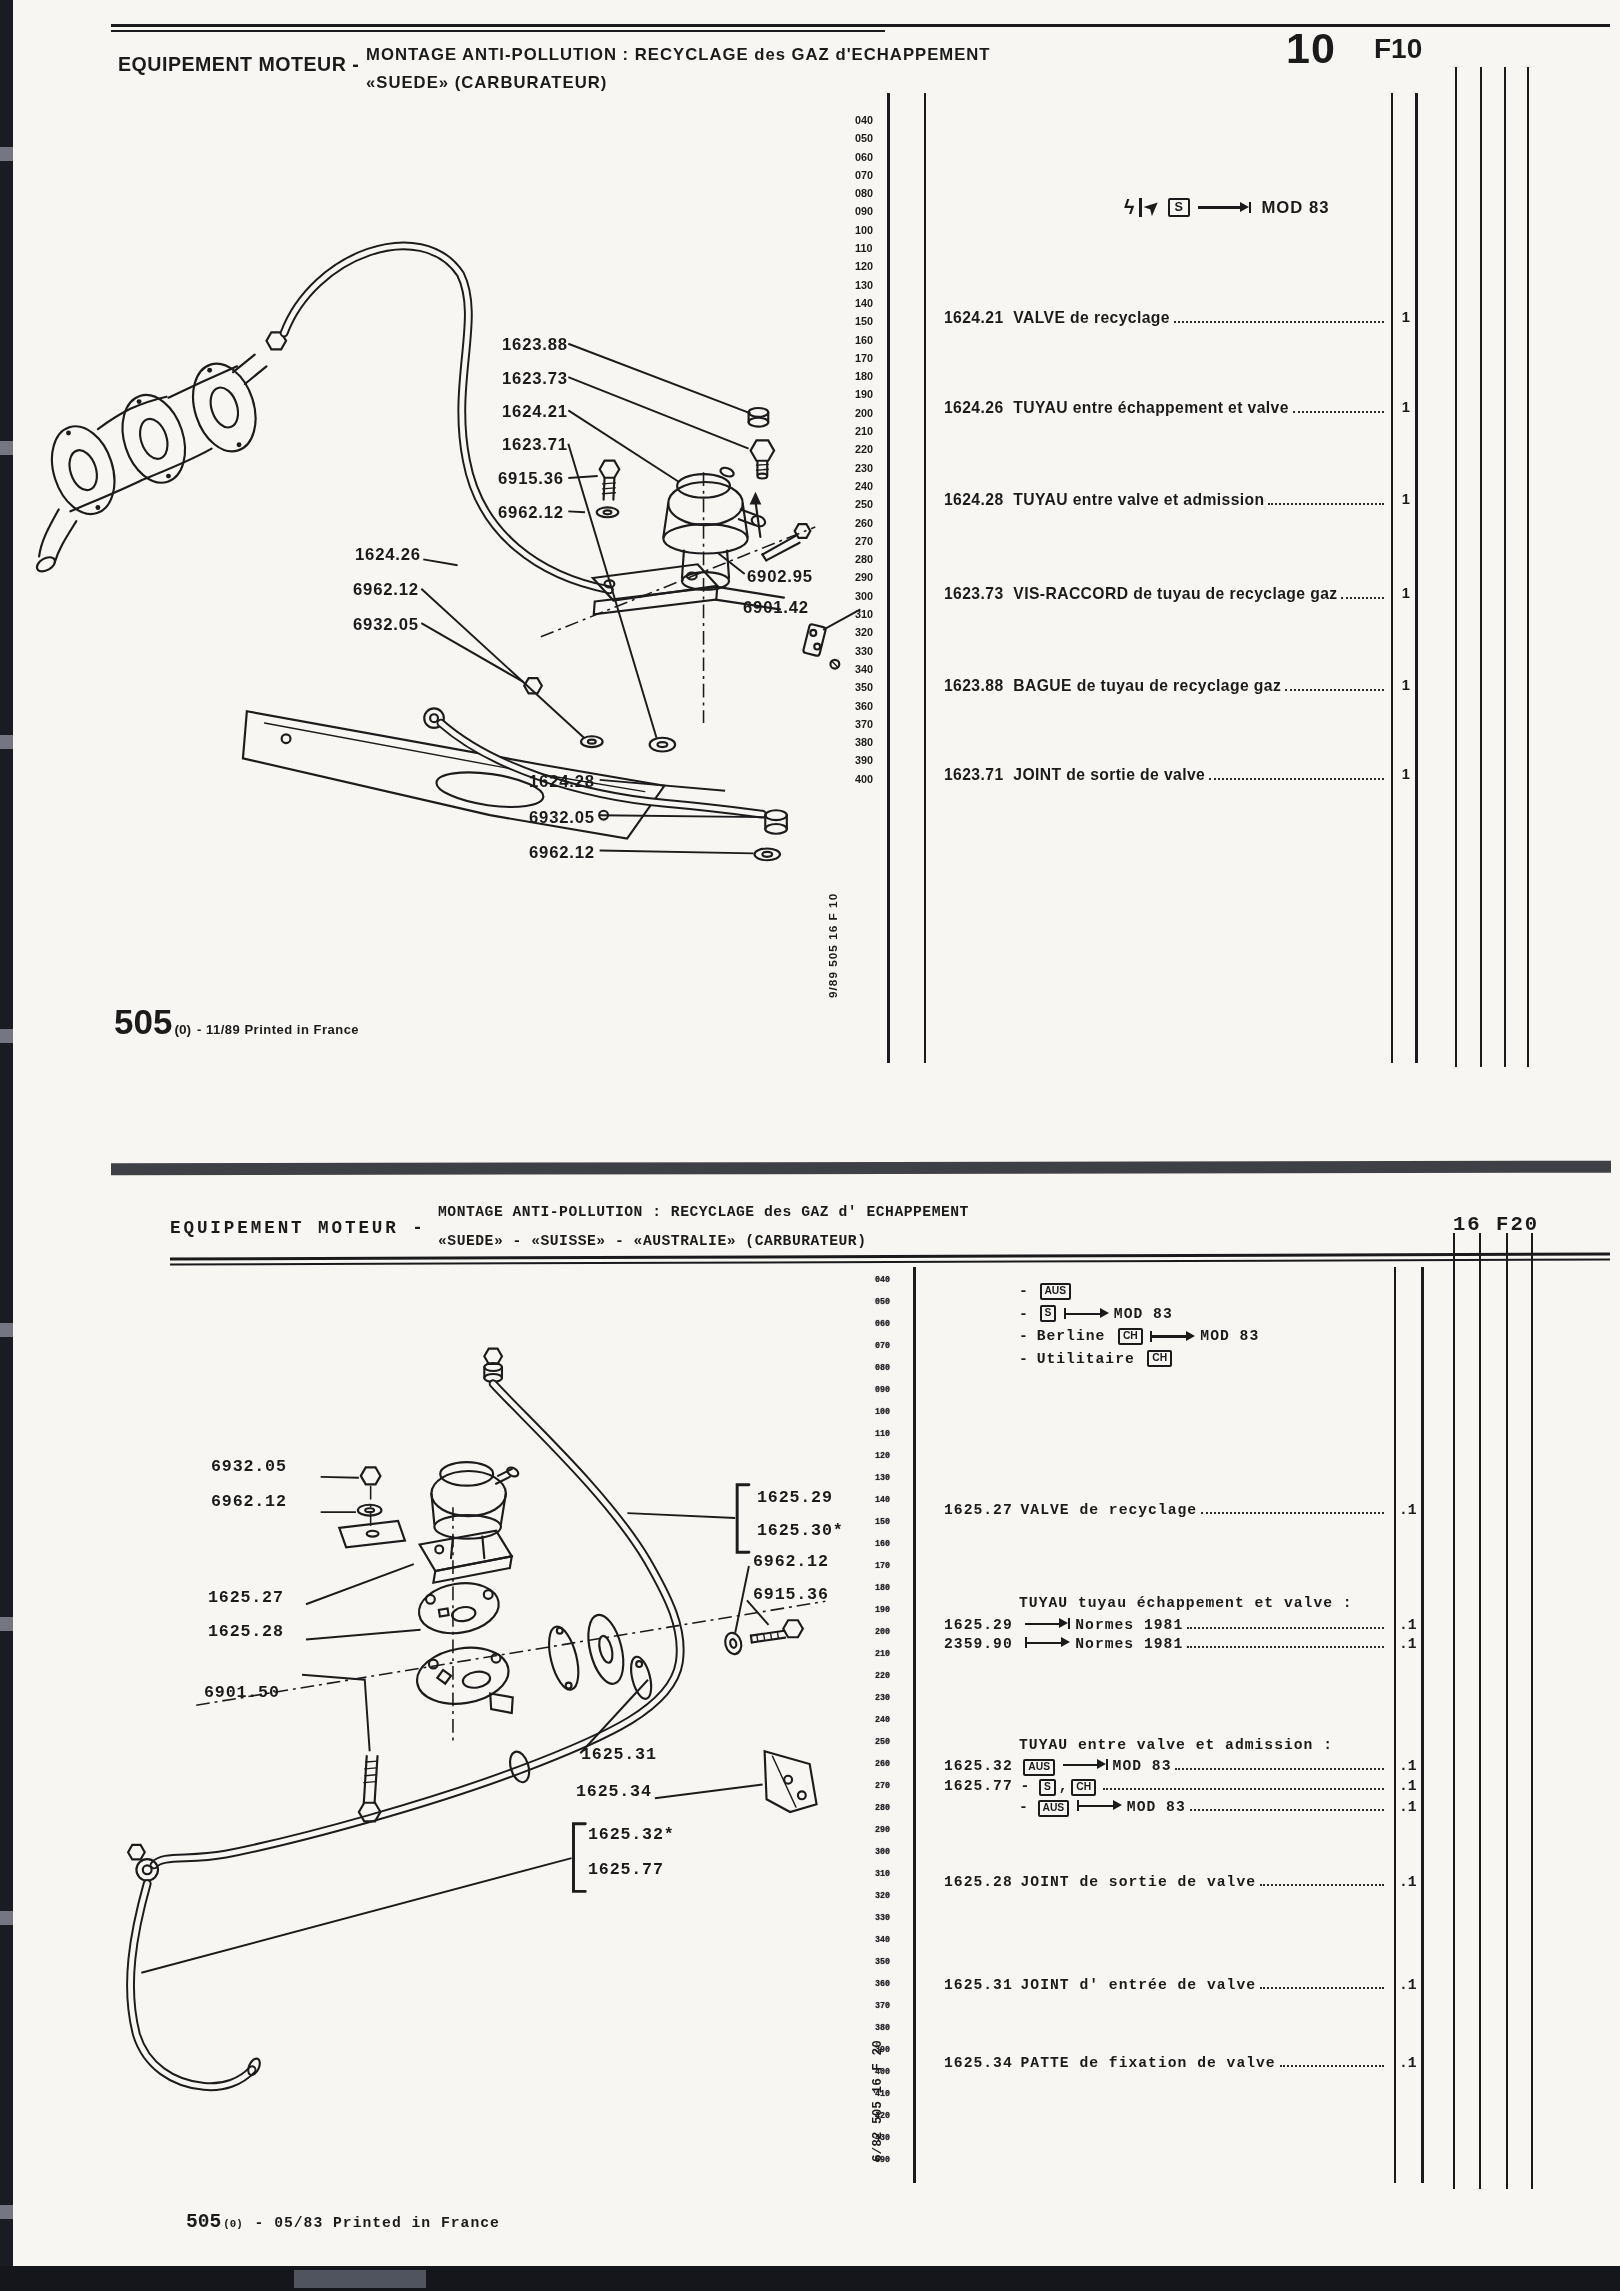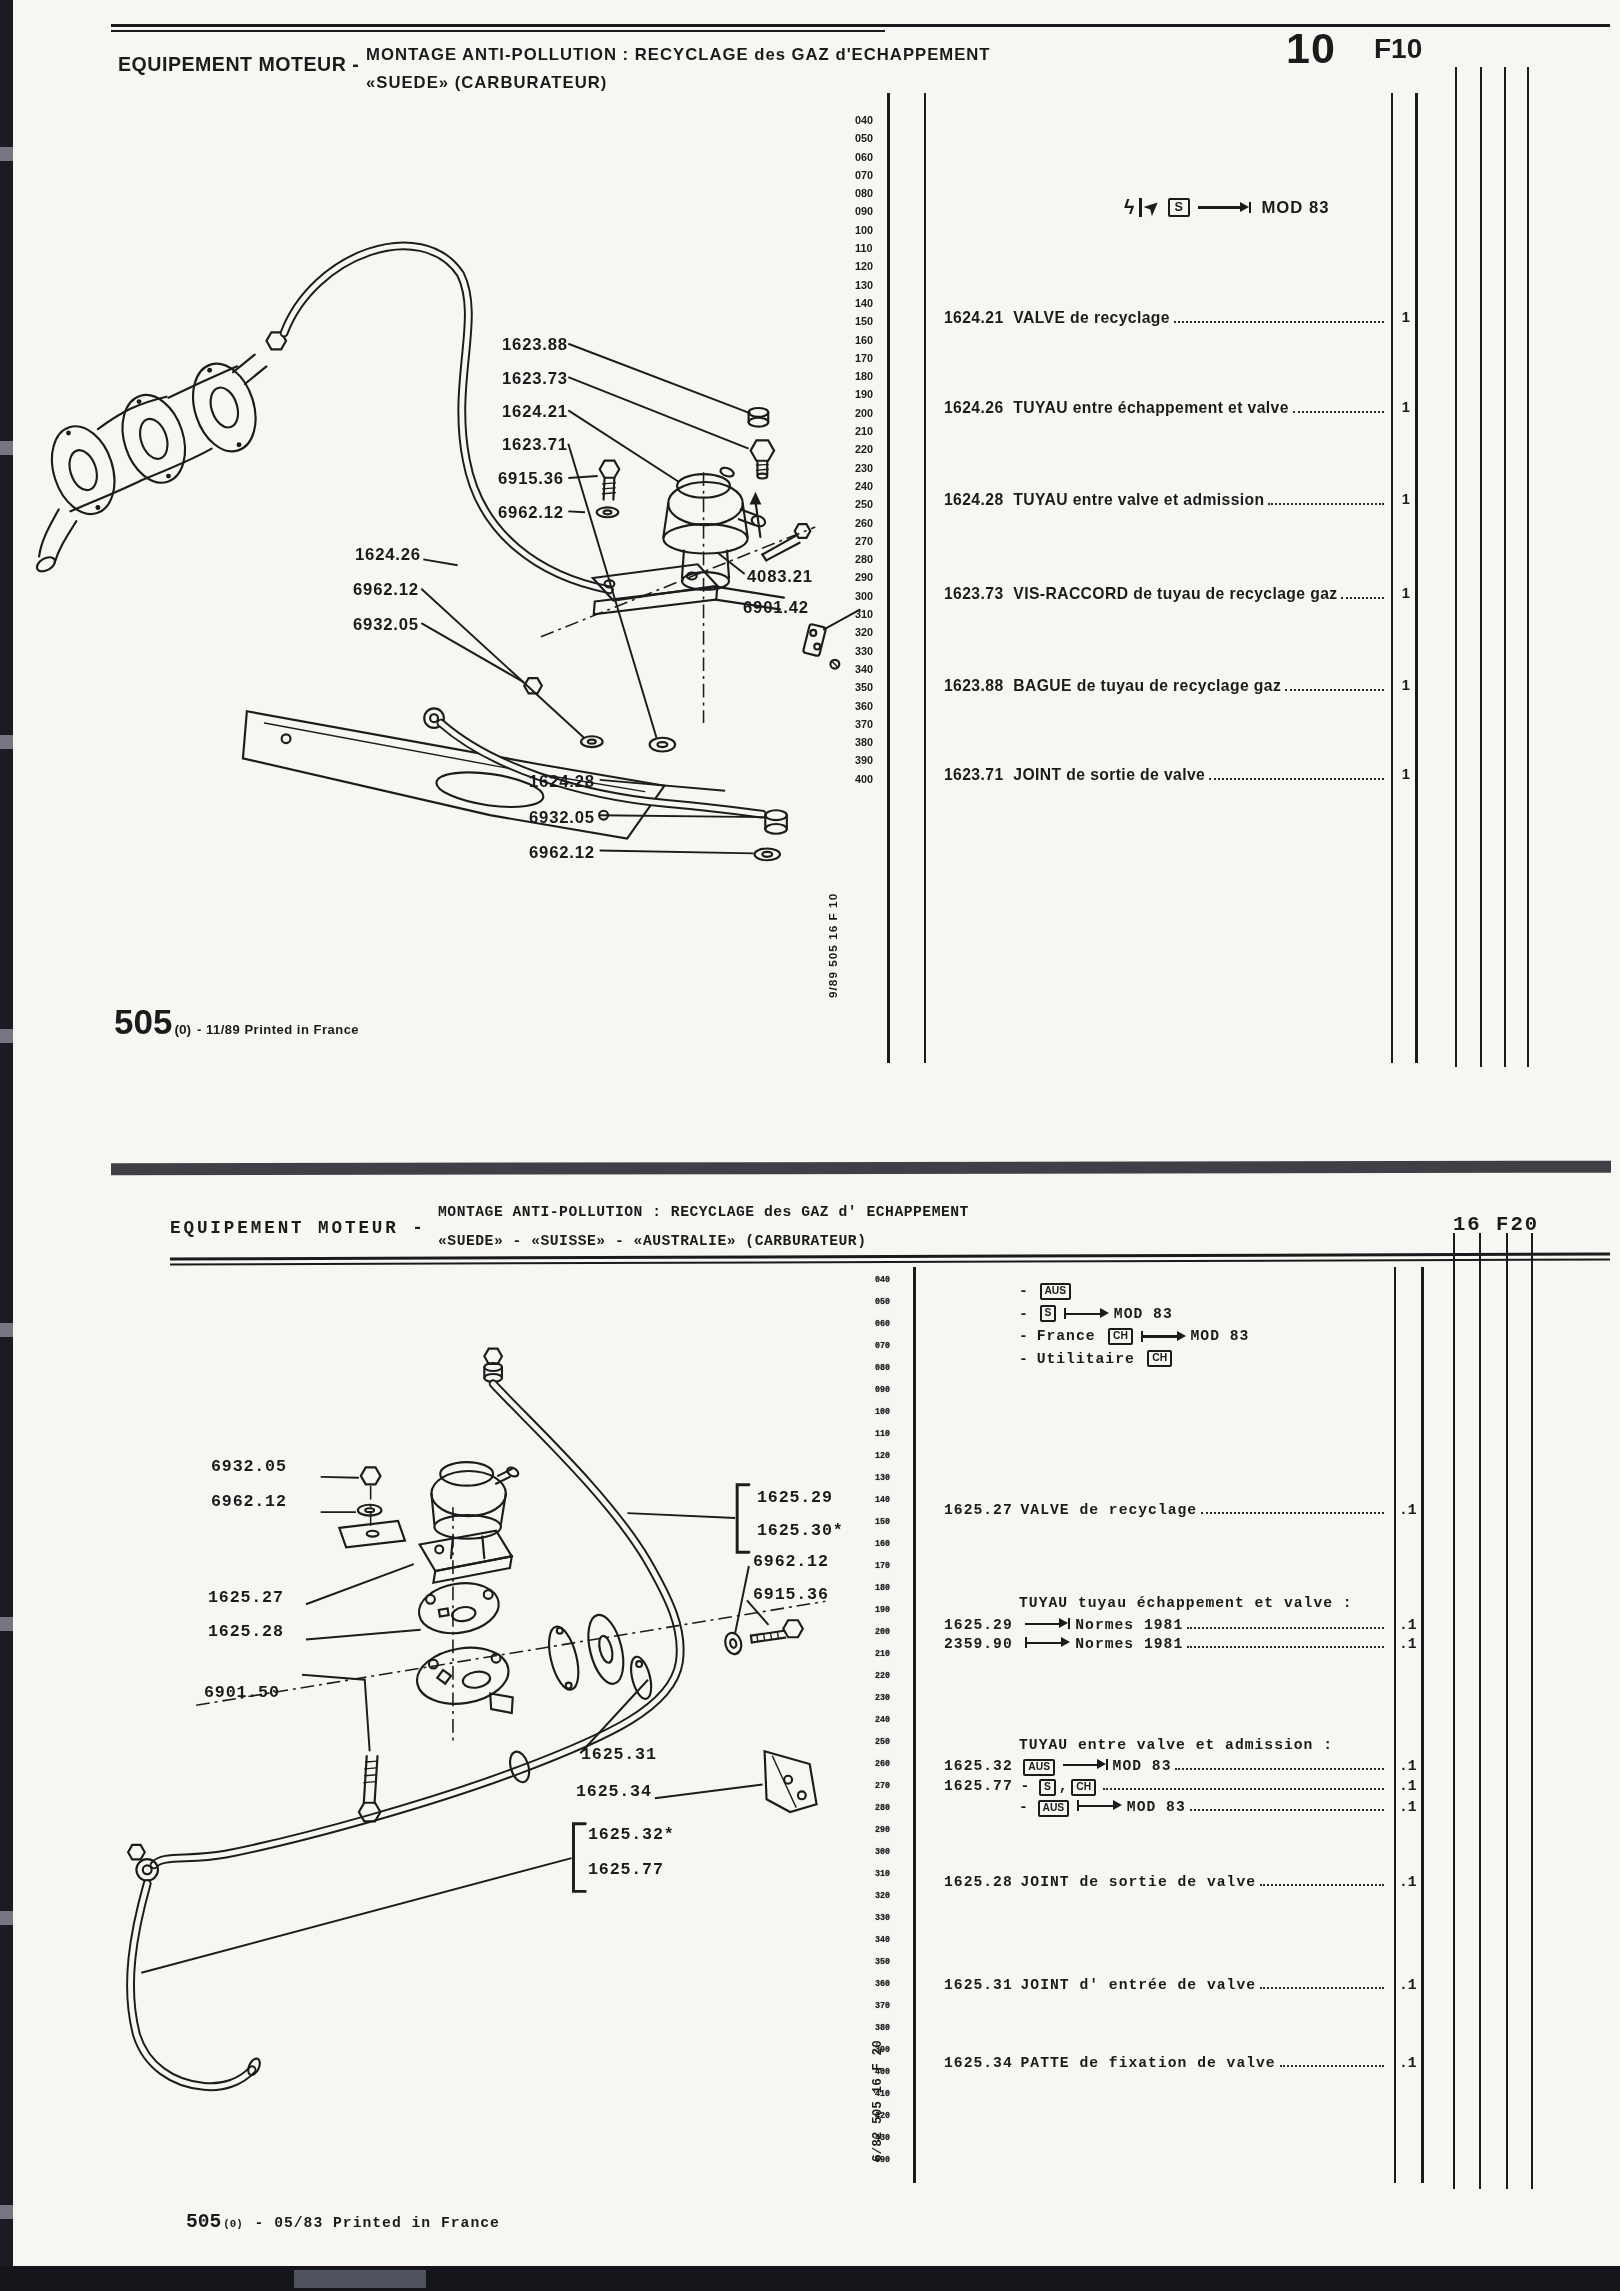--- a/index.html
+++ b/index.html
@@ -286,21 +286,21 @@
 
   <div class="co" style="left:502px;top:335px;">1623.88</div>
   <div class="co" style="left:502px;top:369px;">1623.73</div>
   <div class="co" style="left:502px;top:402px;">1624.21</div>
   <div class="co" style="left:502px;top:435px;">1623.71</div>
   <div class="co" style="left:498px;top:469px;">6915.36</div>
   <div class="co" style="left:498px;top:503px;">6962.12</div>
   <div class="co" style="left:355px;top:545px;">1624.26</div>
   <div class="co" style="left:353px;top:580px;">6962.12</div>
   <div class="co" style="left:353px;top:615px;">6932.05</div>
-  <div class="co" style="left:747px;top:567px;">4083.21</div>
+  <div class="co" style="left:747px;top:567px;">6902.95</div>
   <div class="co" style="left:743px;top:598px;">6901.42</div>
   <div class="co" style="left:529px;top:772px;">1624.28</div>
   <div class="co" style="left:529px;top:808px;">6932.05</div>
   <div class="co" style="left:529px;top:843px;">6962.12</div>
 
   <div class="prow" style="top:309px;">
     <span class="pref">1624.21</span>
     <span>VALVE de recyclage</span>
     <span class="dots"></span>
   </div>
@@ -364,21 +364,21 @@
       <span class="badge">AUS</span>
     </div>
     <div class="vline">
       <span class="dash">-</span>
       <span class="badge">S</span>
       <span class="arr from-bar"></span>
       <span>MOD 83</span>
     </div>
     <div class="vline">
       <span class="dash">-</span>
-      <span class="name">France</span>
+      <span class="name">Berline</span>
       <span class="badge">CH</span>
       <span class="arr from-bar"></span>
       <span>MOD 83</span>
     </div>
     <div class="vline">
       <span class="dash">-</span>
       <span class="name">Utilitaire</span>
       <span class="badge">CH</span>
     </div>
   </div>

